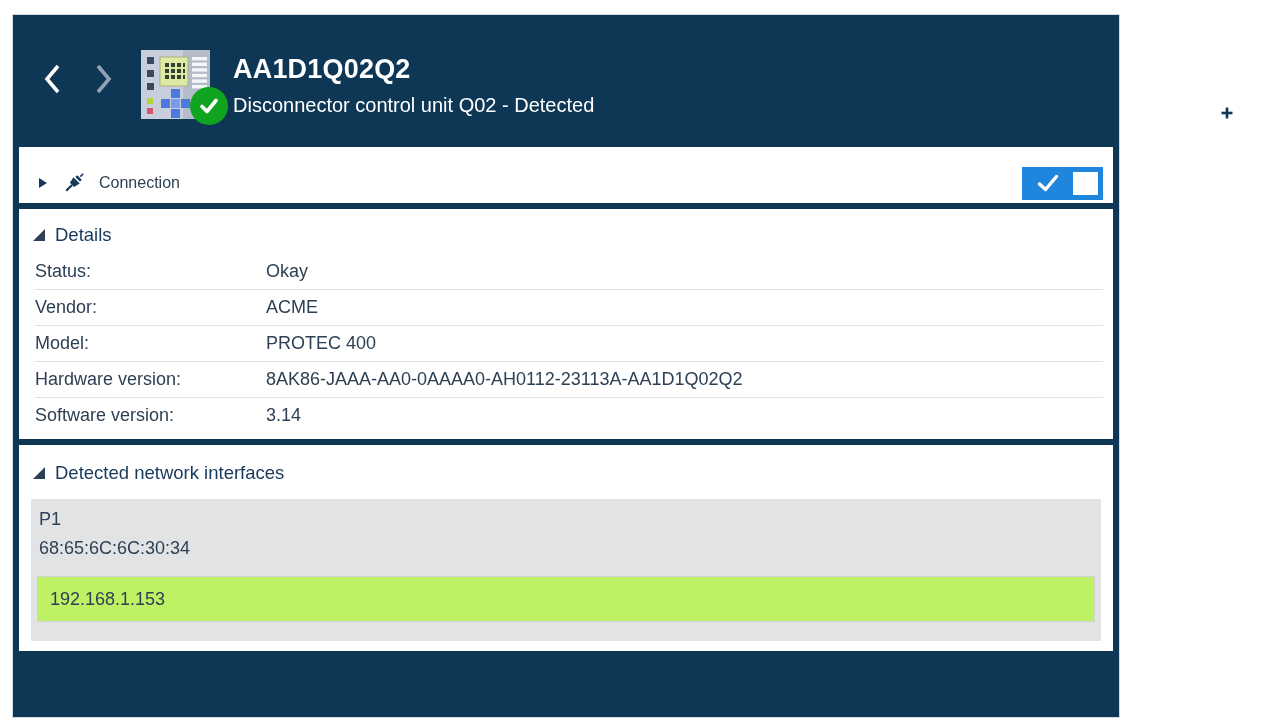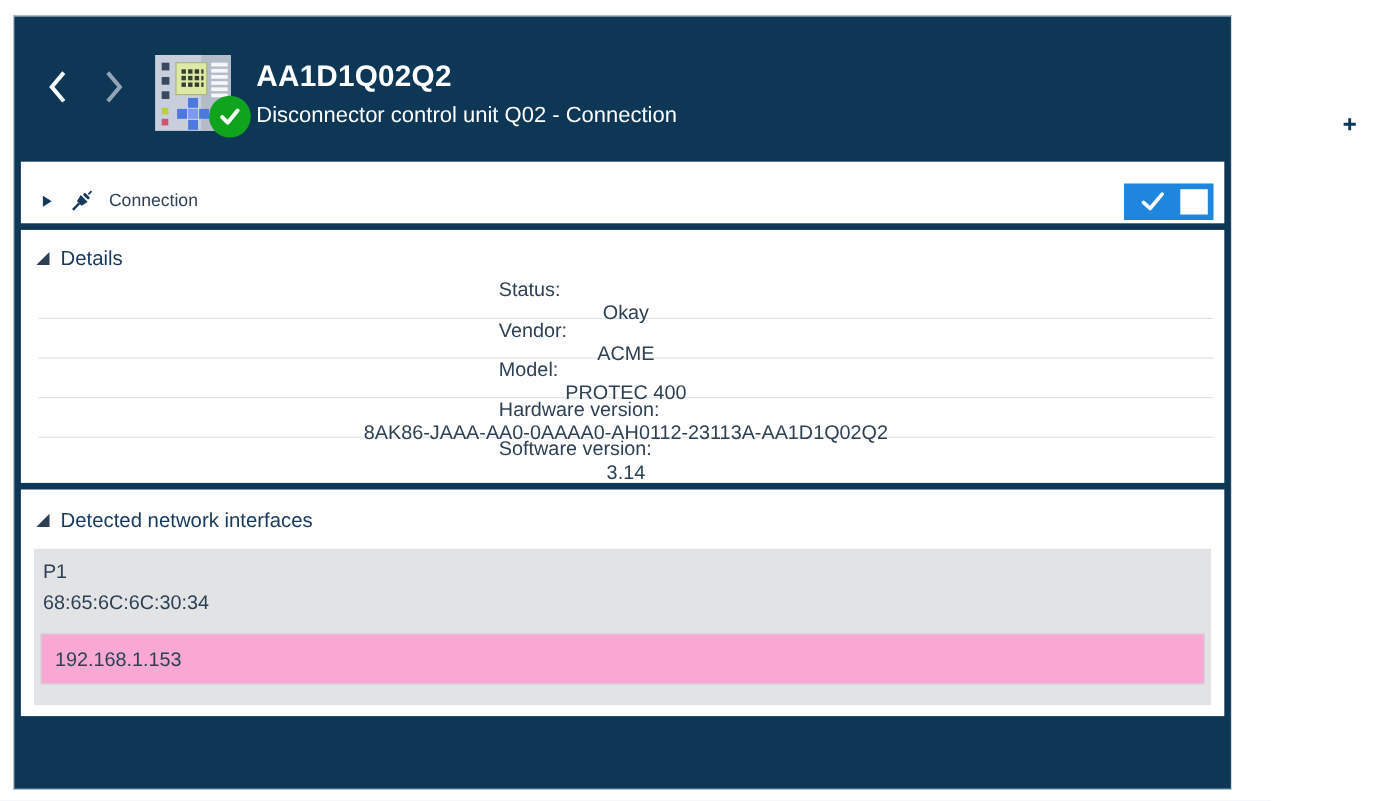--- a/index.html
+++ b/index.html
@@ -45,33 +45,33 @@
     padding:16px 10px 0 20px;cursor:pointer;}
   .plug-wrap{margin:0 12px 0 14px;width:26px;height:26px;}
   .toggle{margin-left:auto;width:81px;height:33px;background:var(--accent);
     border:2px solid var(--accent);display:flex;align-items:center;cursor:pointer;}
   .toggle .knob{margin-left:auto;margin-right:3px;width:25px;height:23px;background:#fff;}
   .toggle .chk{margin-left:12px;}
   
   .panel-details{height:230px;margin-bottom:6px;}
   .panel-details .sec-head{height:44px;padding:8px 16px 0 14px;gap:10px;}
   .drow{height:36px;display:flex;align-items:center;margin:0 10px 0 16px;
-    font-size:18px;flex-direction:column;}
+    font-size:18px;}
   .drow + .drow{border-top:1px solid var(--sep);}
   .dlabel{width:231px;flex:none;}
   
   .panel-network{height:206px;margin-bottom:8px;}
   .panel-network .sec-head{height:44px;padding:12px 0 0 14px;gap:10px;}
   .ifbox{margin:10px 12px 4px;height:142px;background:var(--graybox);
     padding:7px 6px 0;font-size:18px;}
   .ifbox .ln{padding-left:2px;}
   .if-port{line-height:27px;}
   .if-mac{line-height:30px;}
   .ip-input{display:block;width:100%;height:46px;margin-top:13px;border:1px solid #d0d2d4;
-    background:#f9a8d4;font-family:"Liberation Sans",sans-serif;font-size:18px;
+    background:#bef264;font-family:"Liberation Sans",sans-serif;font-size:18px;
     color:var(--ink);padding:0 12px;outline:none;}
   
   .panel-roles{height:54px;display:flex;align-items:center;padding:0 16px 0 20px;cursor:pointer;}
   .panel-roles .lbl{margin-left:14px;}
   .plus-wrap{margin-left:auto;width:22px;height:22px;cursor:pointer;}
   svg{display:block;}
 </style>
 </head>
 <body>
 
@@ -132,21 +132,21 @@
       </svg>
       <div class="badge">
         <svg width="24" height="24" viewBox="0 0 24 24">
           <polyline points="5,12.5 10,17.5 19,6.5" fill="none" stroke="#ffffff" stroke-width="3.6" stroke-linecap="round" stroke-linejoin="round"></polyline>
         </svg>
       </div>
     </div>
 
     <div class="titles">
       <div class="title">AA1D1Q02Q2</div>
-      <div class="subtitle">Disconnector control unit Q02 - Connection</div>
+      <div class="subtitle">Disconnector control unit Q02 - Detected</div>
     </div>
 
     <div class="act act-delete">
       <svg width="26" height="29" viewBox="0 0 26 29">
         <g stroke="#ffffff" stroke-width="2" fill="none">
           <polyline points="9.5,6 9.5,2.5 16.5,2.5 16.5,6"></polyline>
           <line x1="2.5" y1="6.5" x2="23.5" y2="6.5"></line>
           <rect x="6" y="6.5" width="14" height="19.5"></rect>
           <line x1="10.4" y1="10.5" x2="10.4" y2="22.5"></line>
           <line x1="13" y1="10.5" x2="13" y2="22.5"></line>

